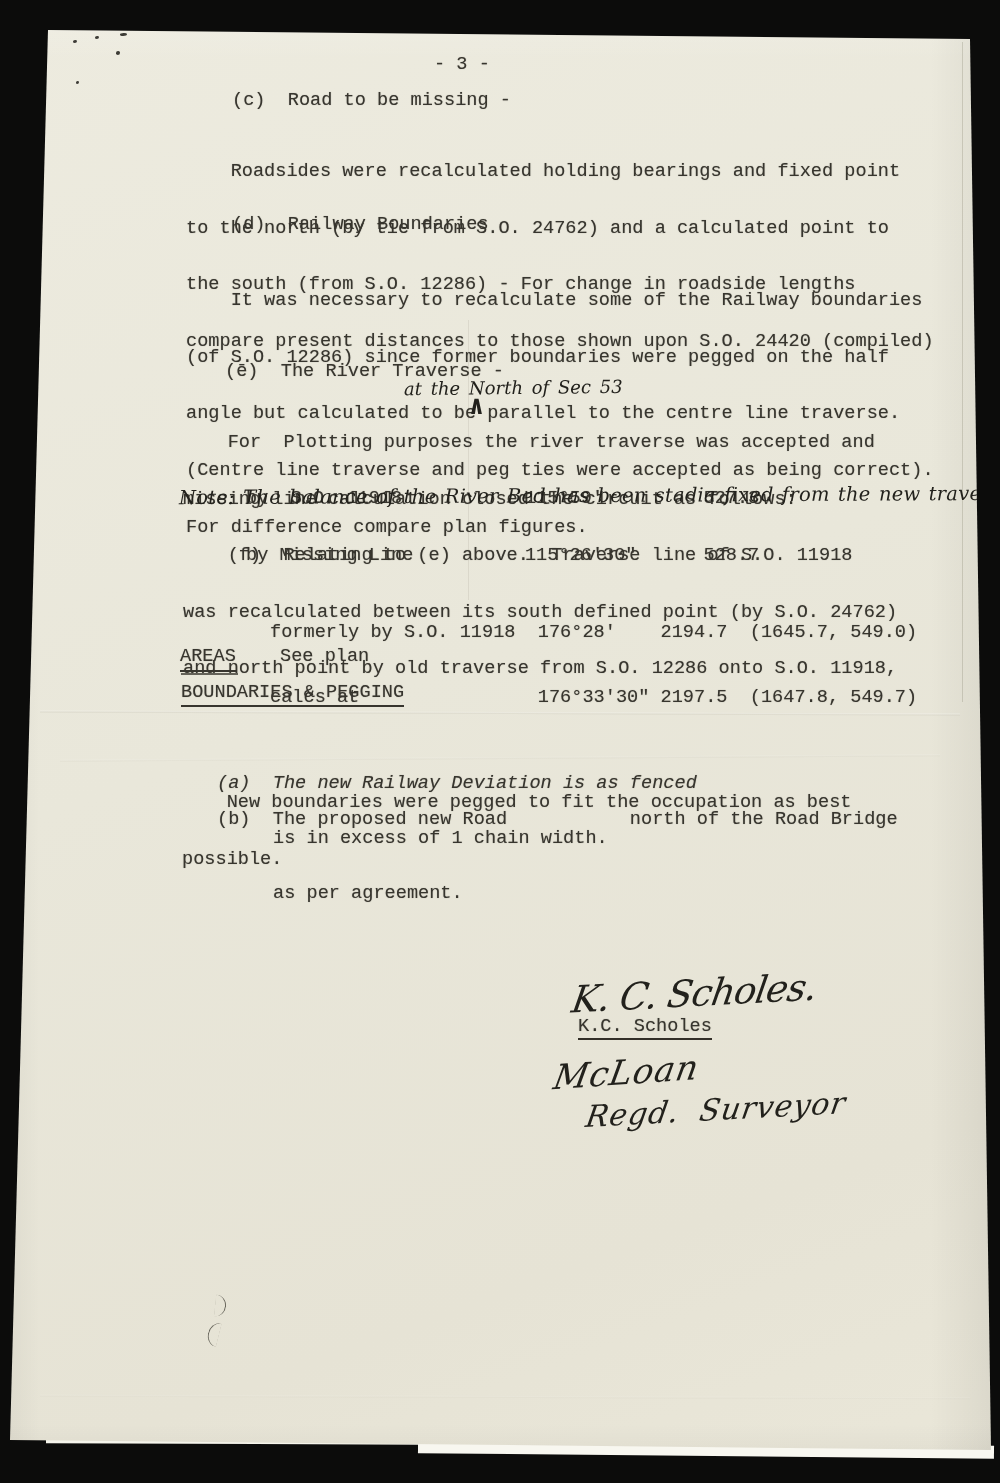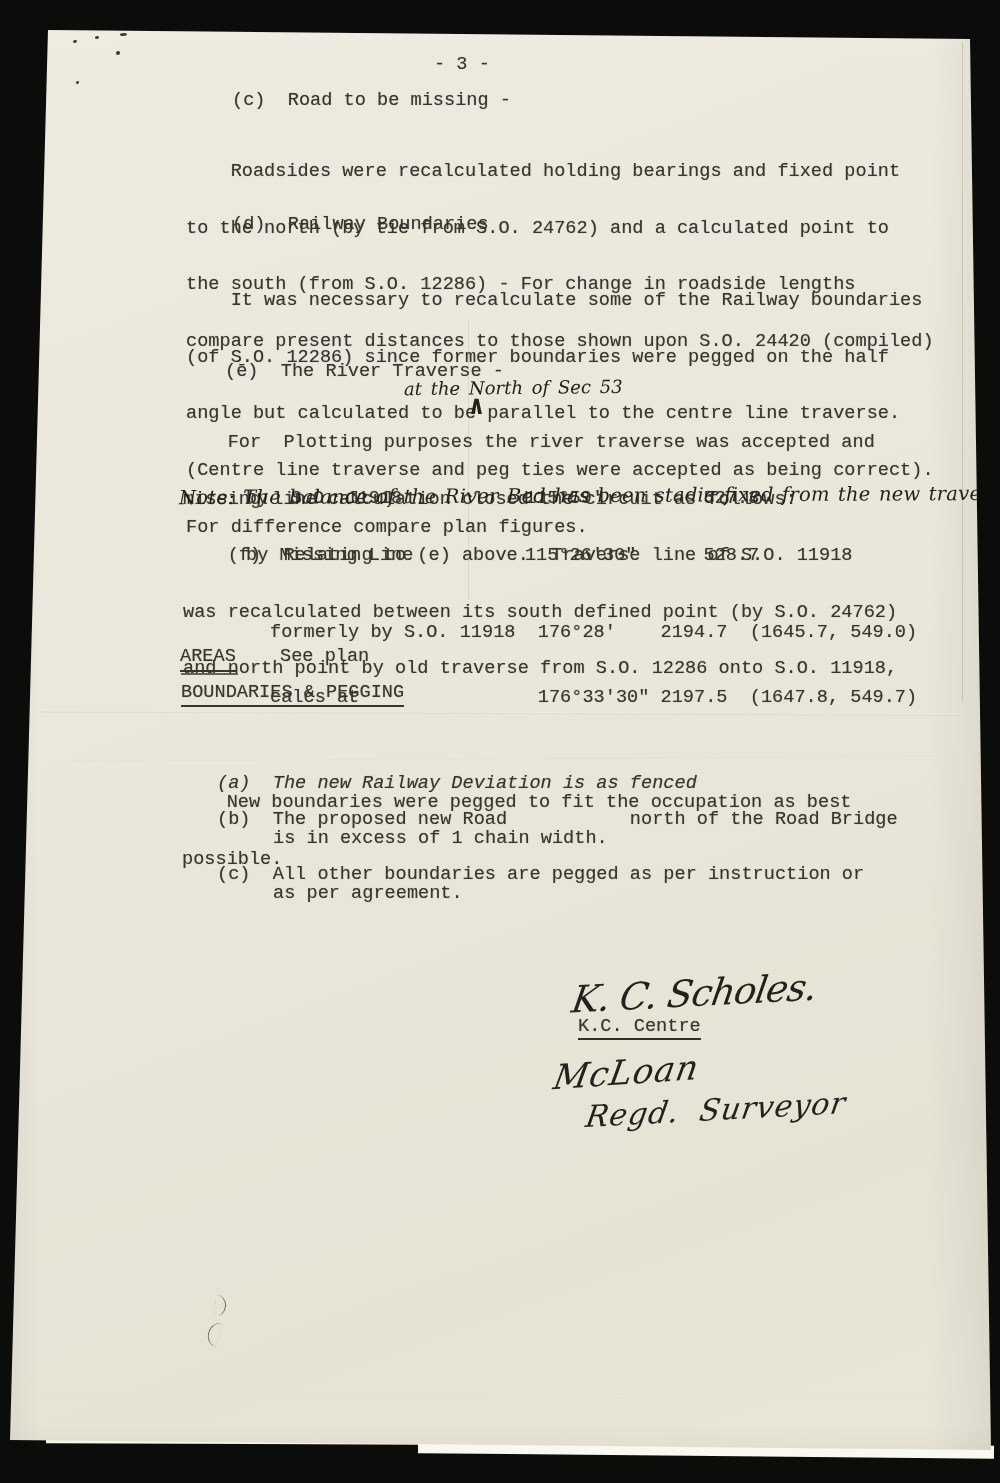--- a/index.html
+++ b/index.html
@@ -120,22 +120,21 @@
     <div class="t" style="left:280px;top:648px;">See plan</div>
 
     <div class="t" style="left:181px;top:684px;"><span class="u-head">BOUNDARIES &amp; PEGGING</span></div>
     <div class="t" style="left:182px;top:756px;">
       <div>    New boundaries were pegged to fit the occupation as best</div>
       <div>possible.</div>
     </div>
     <div class="t" style="left:217px;top:775px;font-style:italic;">(a)  The new Railway Deviation is as fenced</div>
     <div class="t" style="left:217px;top:811px;">(b)  The proposed new Road           north of the Road Bridge</div>
     <div class="t" style="left:273px;top:830px;">is in excess of 1 chain width.</div>
-    <div class="t" style="left:217px;top:866px;">(c)  All other boundaries are pegged as per instruction or</div>
     <div class="t" style="left:273px;top:885px;">as per agreement.</div>
 
     <div class="hand sig sig1" style="left:572px;top:972px;">K. C. Scholes.</div>
-    <div class="t" style="left:578px;top:1018px;"><span class="u-name">K.C. Centre</span></div>
+    <div class="t" style="left:578px;top:1018px;"><span class="u-name">K.C. Scholes</span></div>
     <div class="hand sig sig2" style="left:554px;top:1052px;">McLoan</div>
     <div class="hand sig sig3" style="left:586px;top:1092px;">Regd. Surveyor</div>
 
   </div>
 </div>
 
 </body></html>

